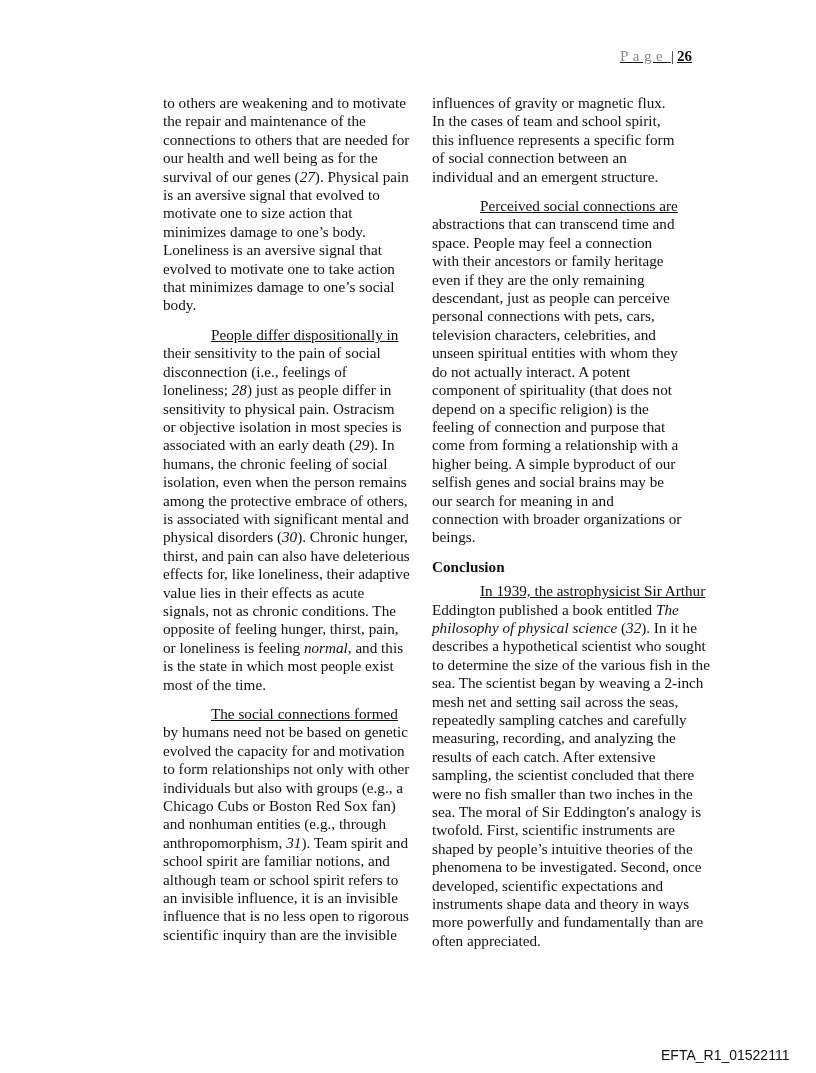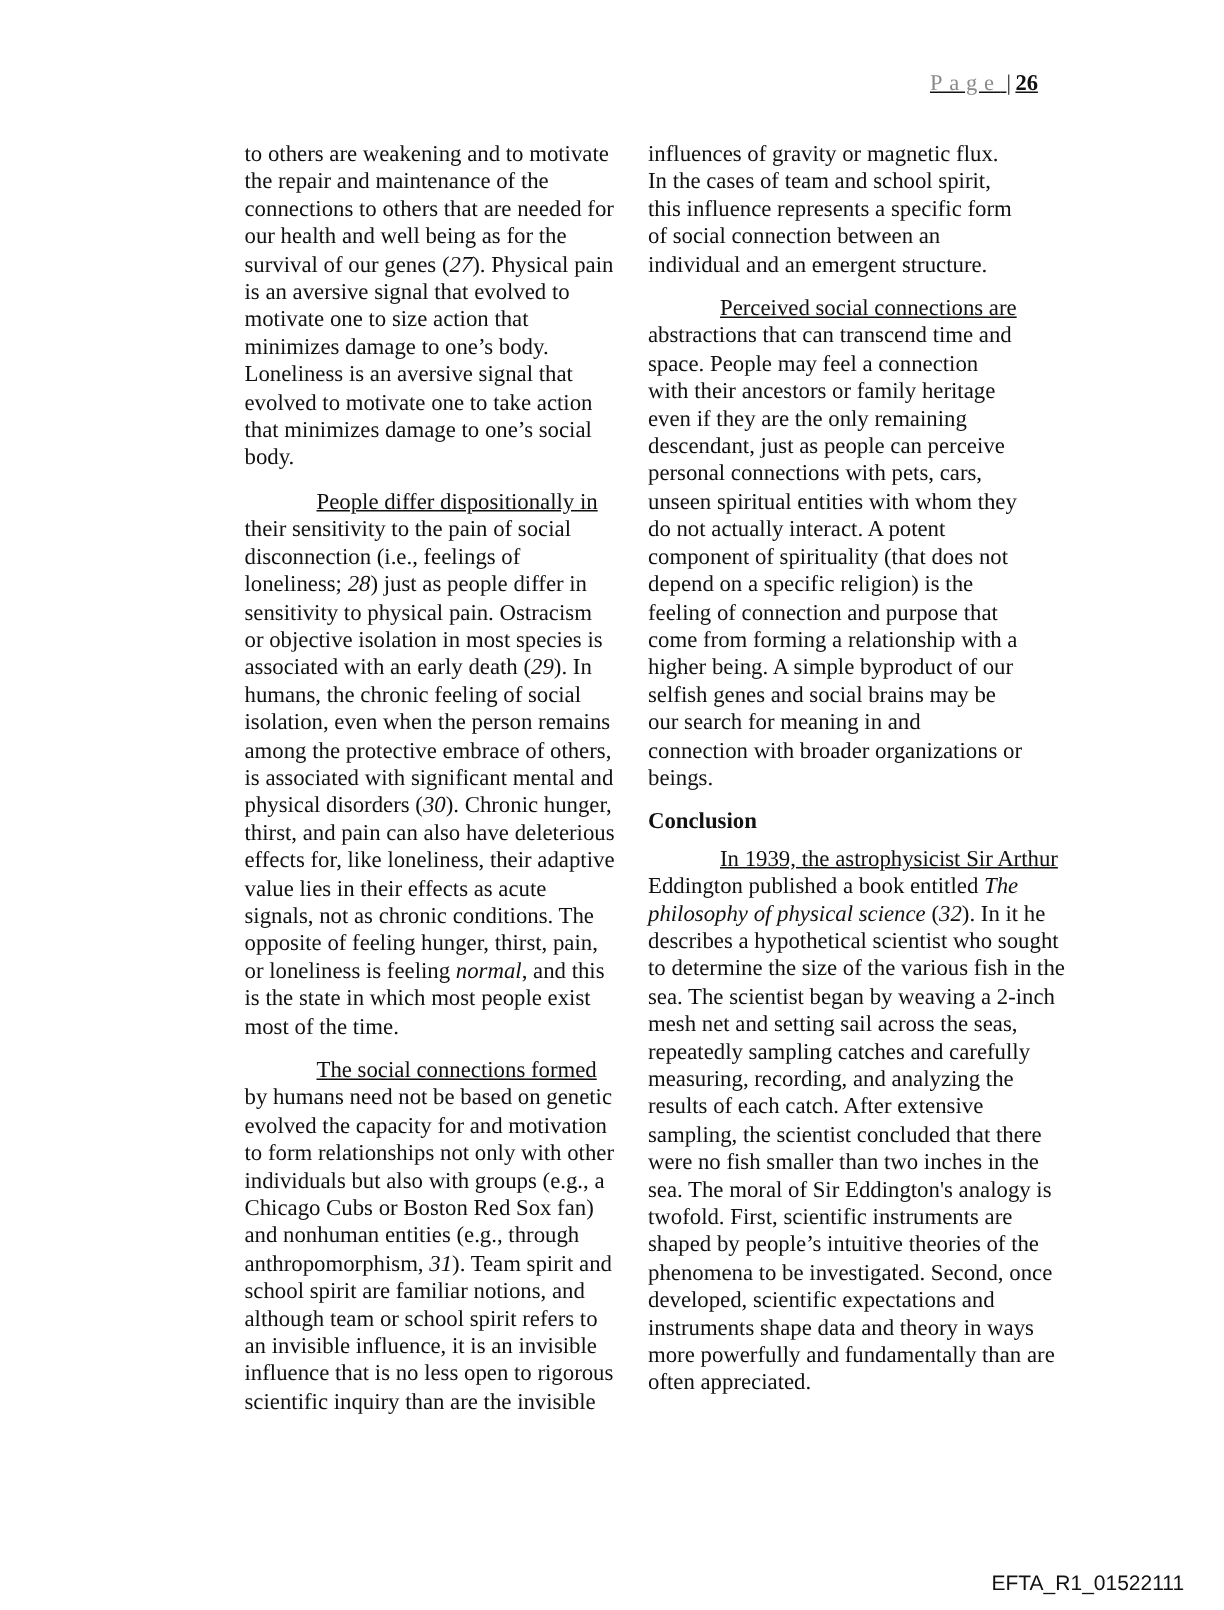--- a/index.html
+++ b/index.html
@@ -91,20 +91,21 @@
       <span class="line">individual and an emergent structure.</span>
     </div>
   <div class="para">
       <span class="line indent">Perceived social connections are</span>
       <span class="line">abstractions that can transcend time and</span>
       <span class="line">space.  People may feel a connection</span>
       <span class="line">with their ancestors or family heritage</span>
       <span class="line">even if they are the only remaining</span>
       <span class="line">descendant, just as people can perceive</span>
       <span class="line">personal connections with pets, cars,</span>
+      <span class="line">television characters, celebrities, and</span>
       <span class="line">unseen spiritual entities with whom they</span>
       <span class="line">do not actually interact.  A potent</span>
       <span class="line">component of spirituality (that does not</span>
       <span class="line">depend on a specific religion) is the</span>
       <span class="line">feeling of connection and purpose that</span>
       <span class="line">come from forming a relationship with a</span>
       <span class="line">higher being.  A simple byproduct of our</span>
       <span class="line">selfish genes and social brains may be</span>
       <span class="line">our search for meaning in and</span>
       <span class="line">connection with broader organizations or</span>

